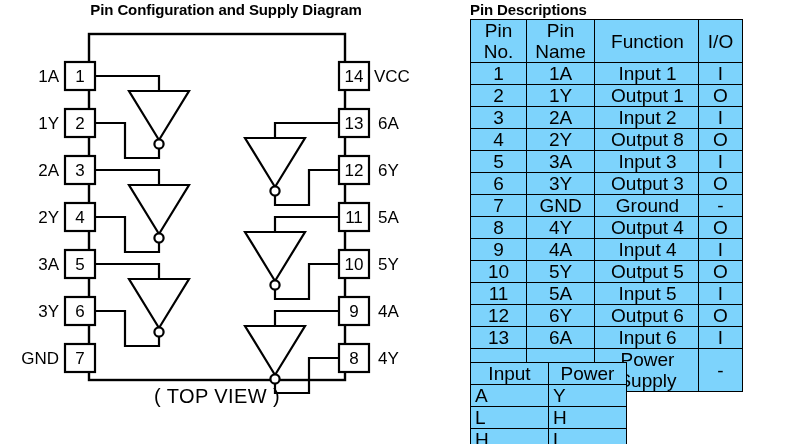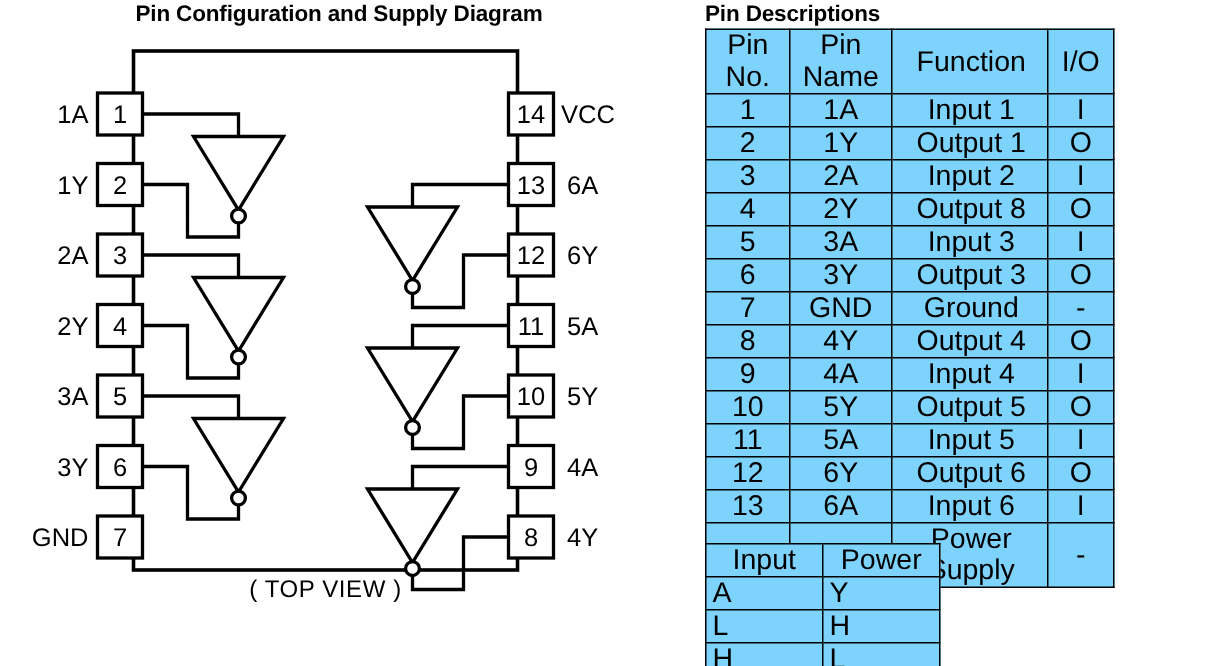--- a/index.html
+++ b/index.html
@@ -35,21 +35,21 @@
   }
   #pin-desc-title { left: 470px; top: 1px; }
   #truth-title   { left: 470px; top: 344px; }
 
   .topview-label {
     position: absolute;
     left: 89px;
     top: 385px;
     width: 256px;
     text-align: center;
-    font-size: 16px;
+    font-size: 20px;
     letter-spacing: 0.4px;
   }
 
   
   #pin-diagram {
     position: absolute;
     left: 0;
     top: 18px;
   }
 

